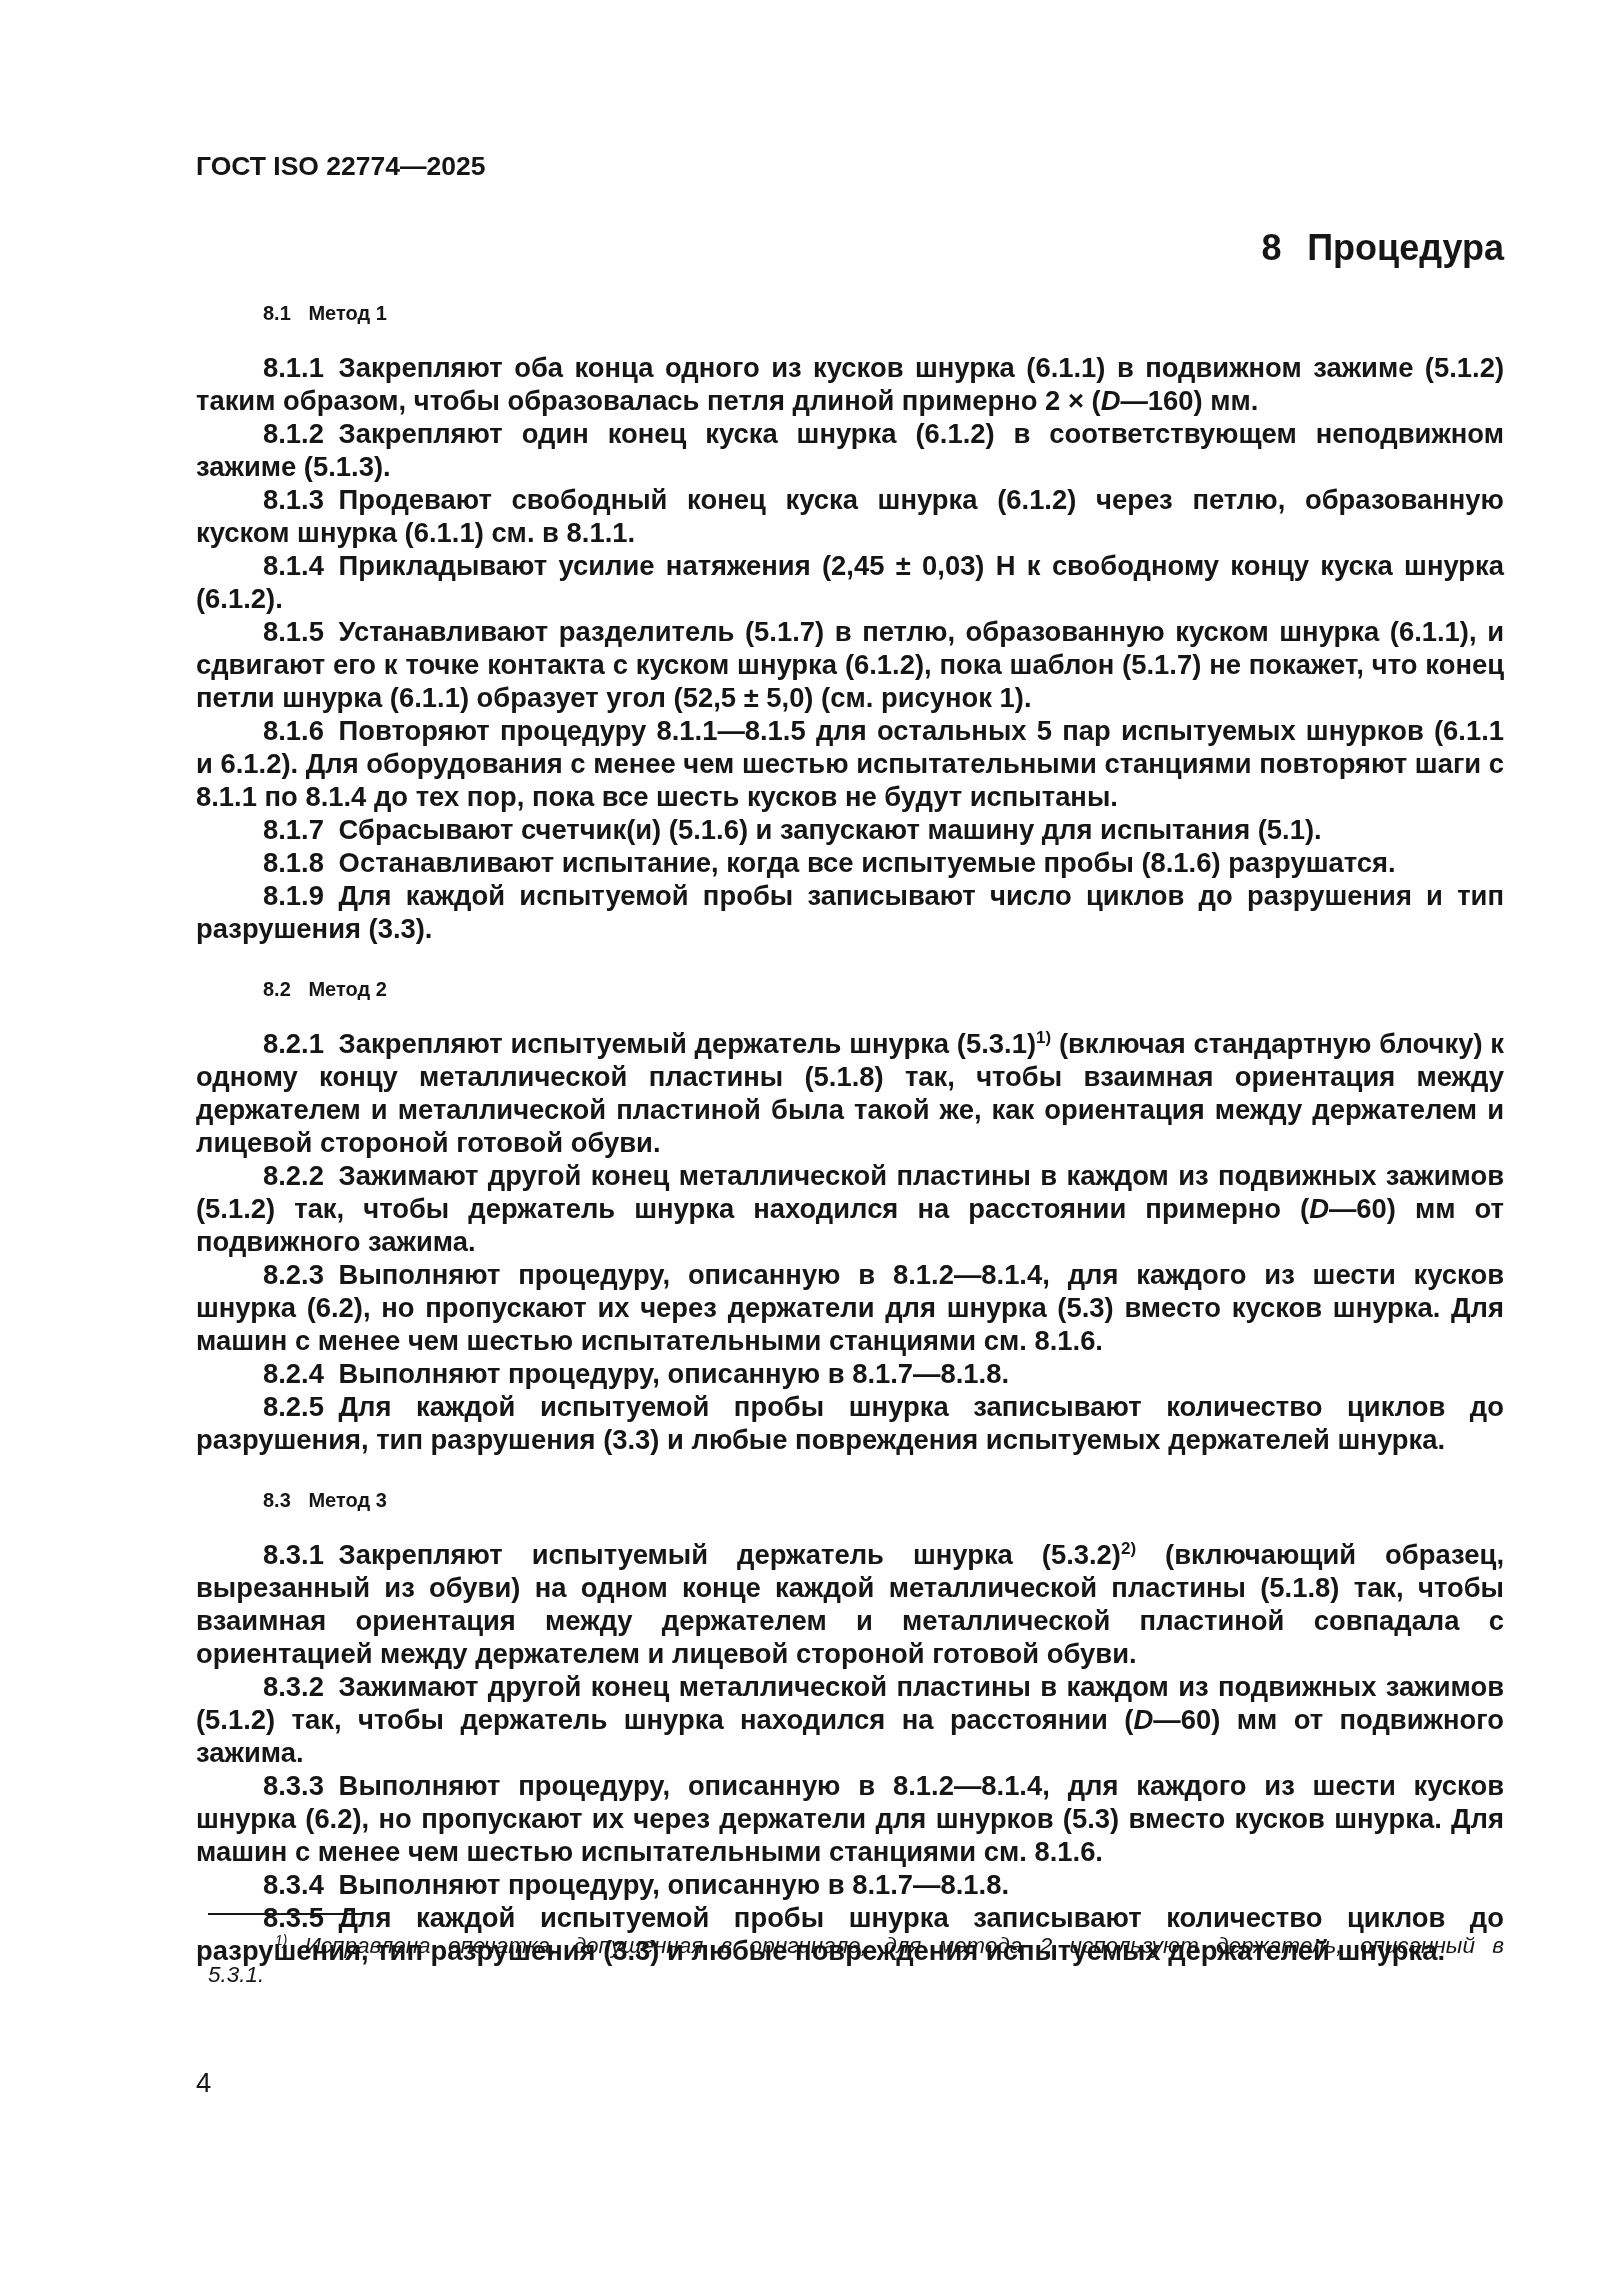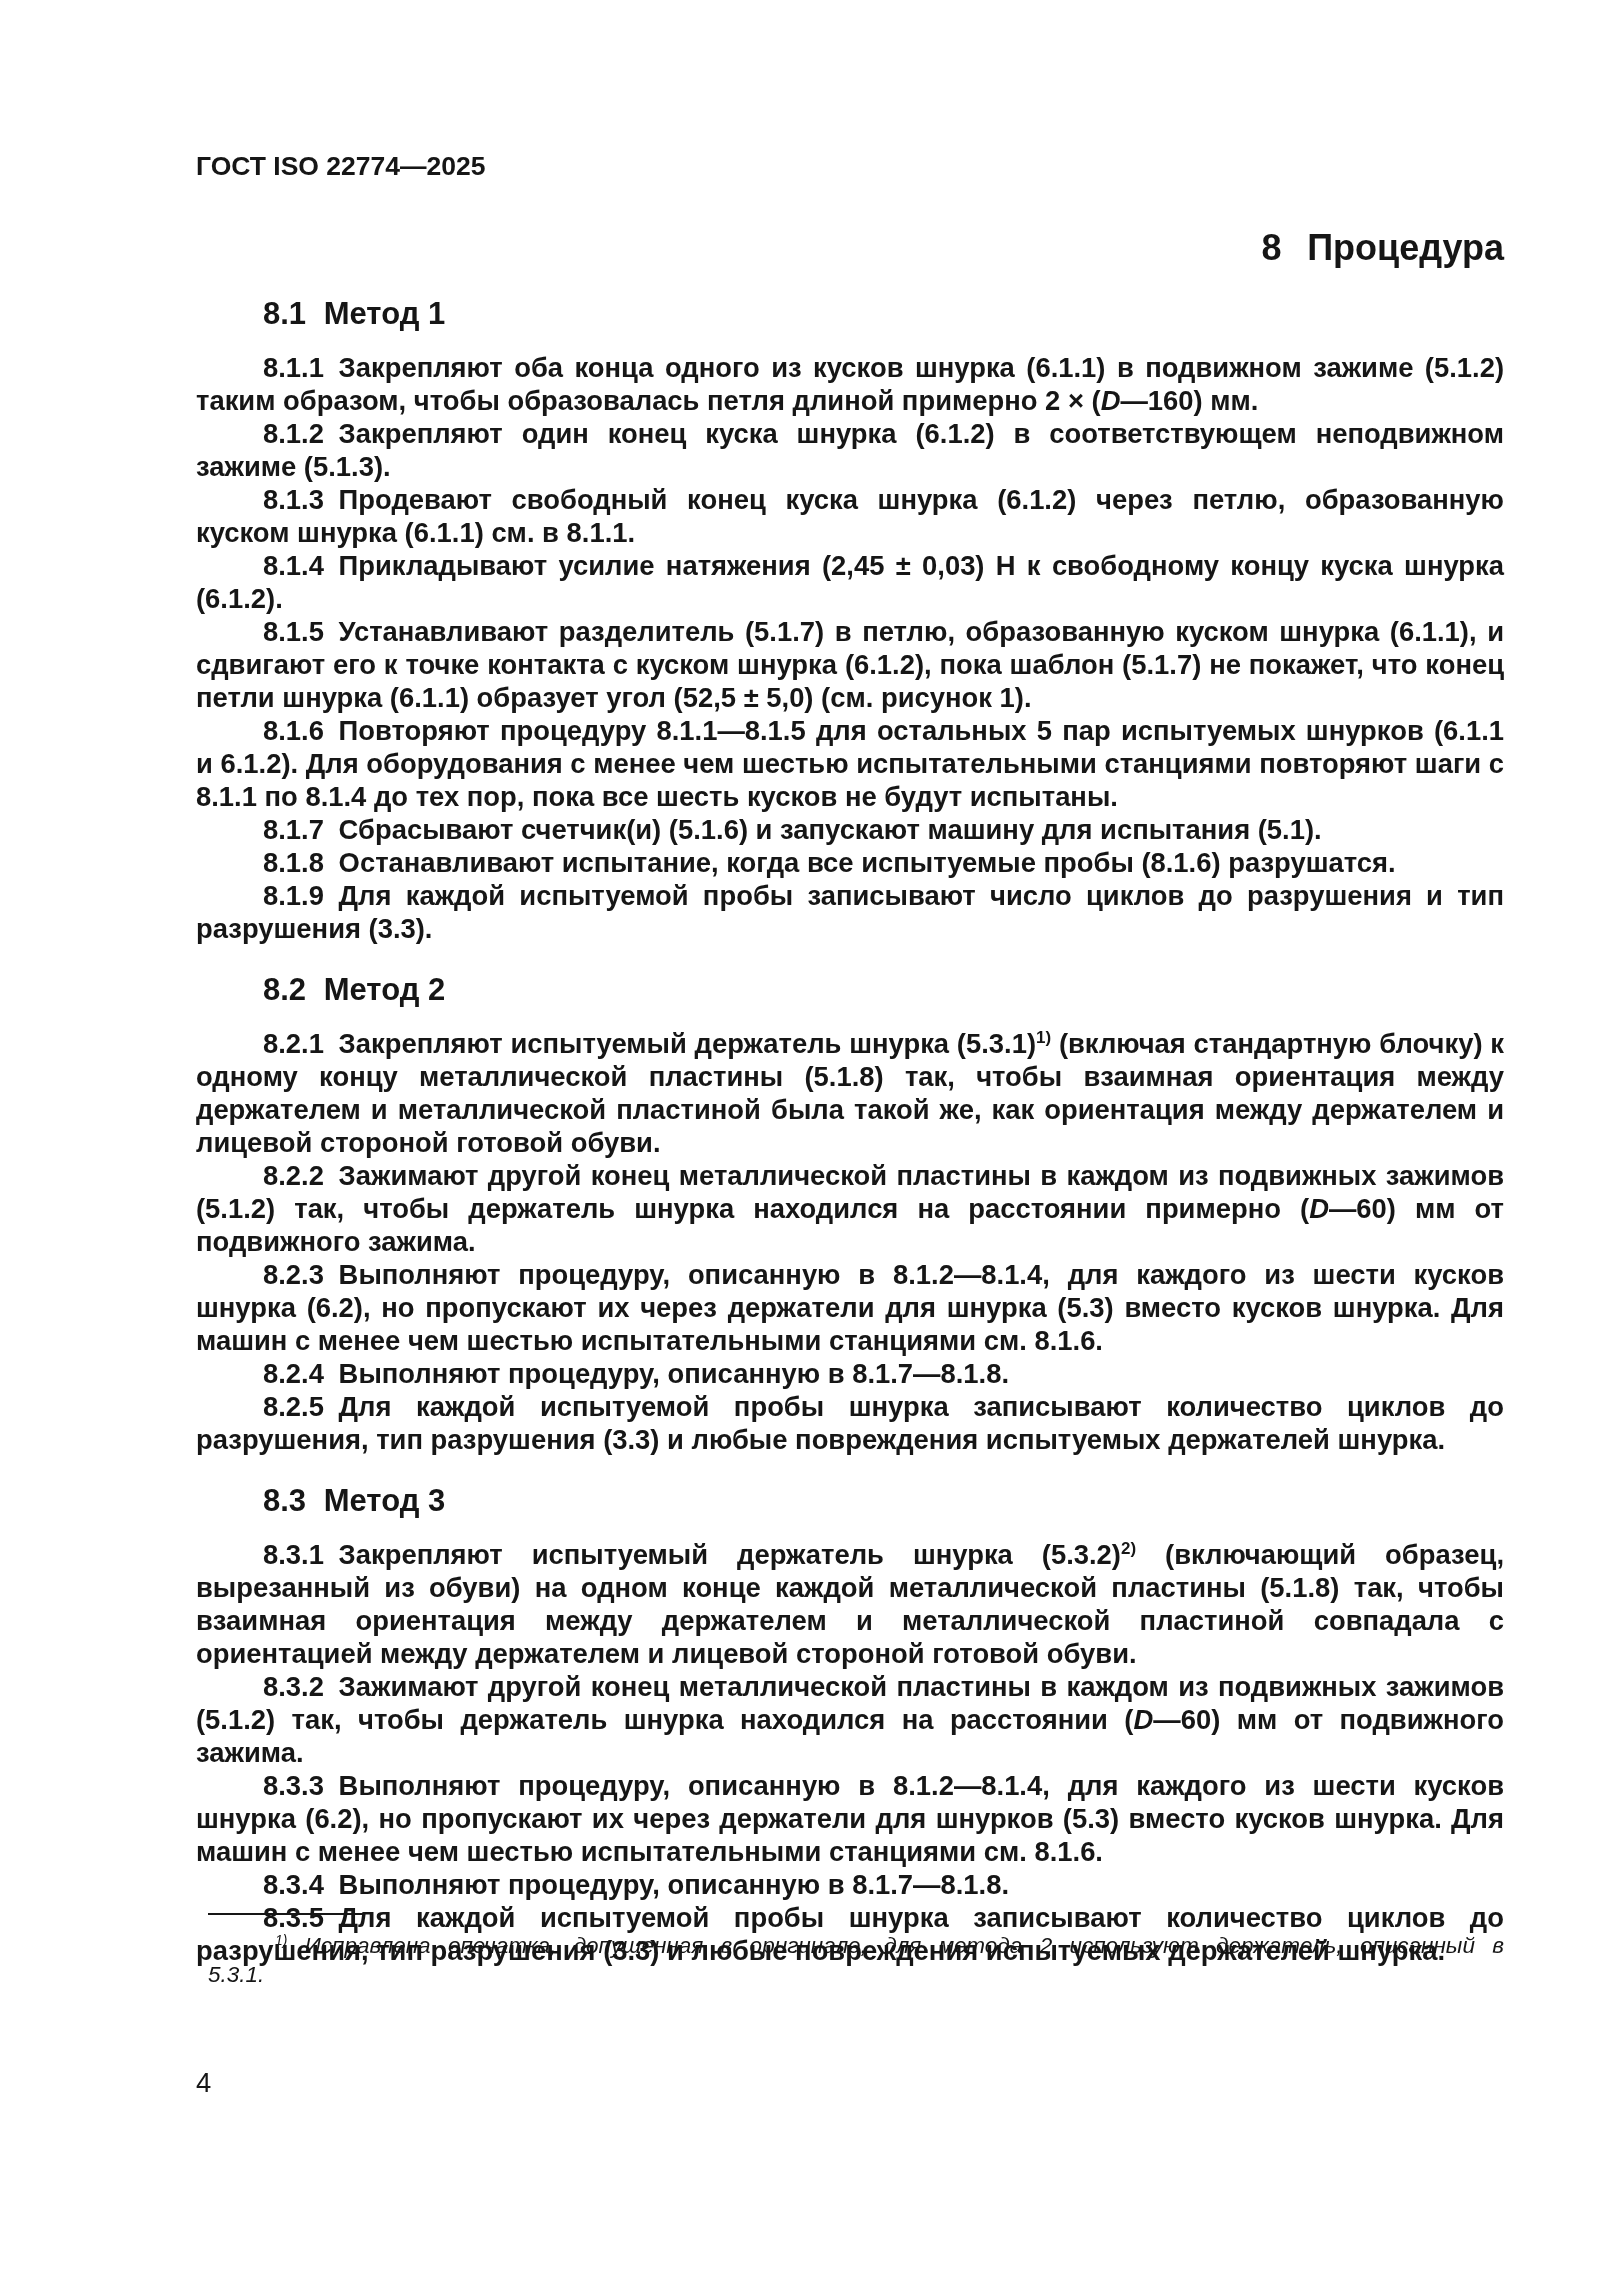--- a/index.html
+++ b/index.html
@@ -29,21 +29,21 @@
   }
   .h1 {
     font-size: 36px;
     line-height: 43px;
     font-weight: bold;
     margin: 45px 0 0 67px;
     text-align: right;
   }
   .hnum1 { margin-right: 25.5px; }
   .h2 {
-    font-size: 31px;
+    font-size: 20px;
     line-height: 35px;
     font-weight: bold;
     margin: 27.4px 0 19.6px 67px;
   }
   .hnum2 { margin-right: 17.6px; }
   .para {
     font-size: 27.4px;
     line-height: 33px;
     margin: 0;
     text-align: justify;

